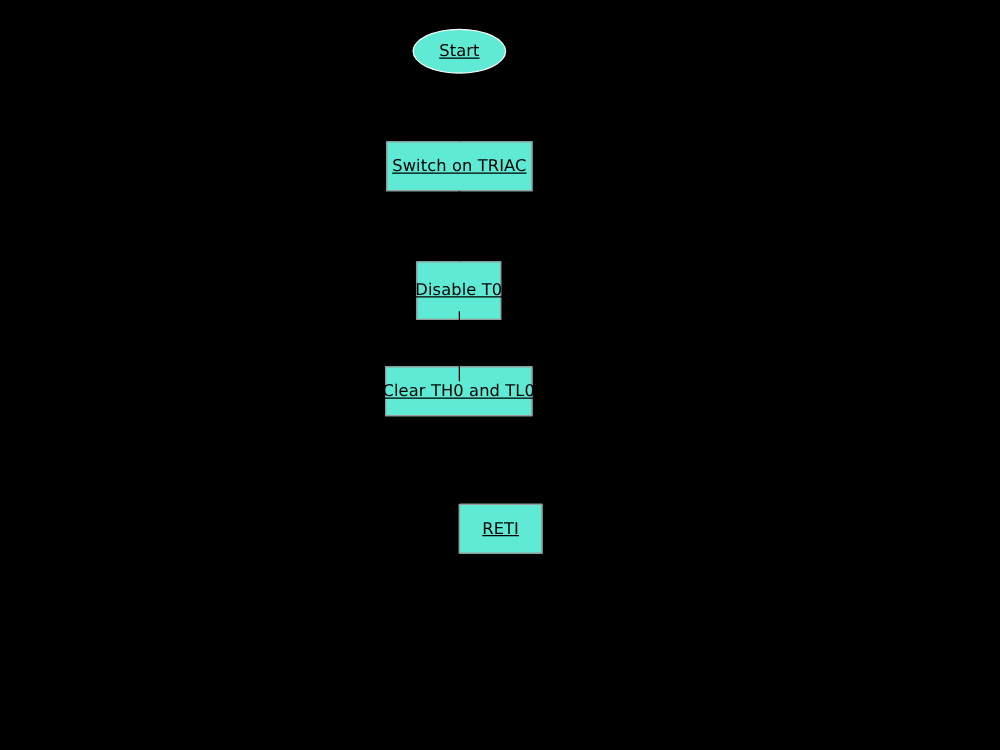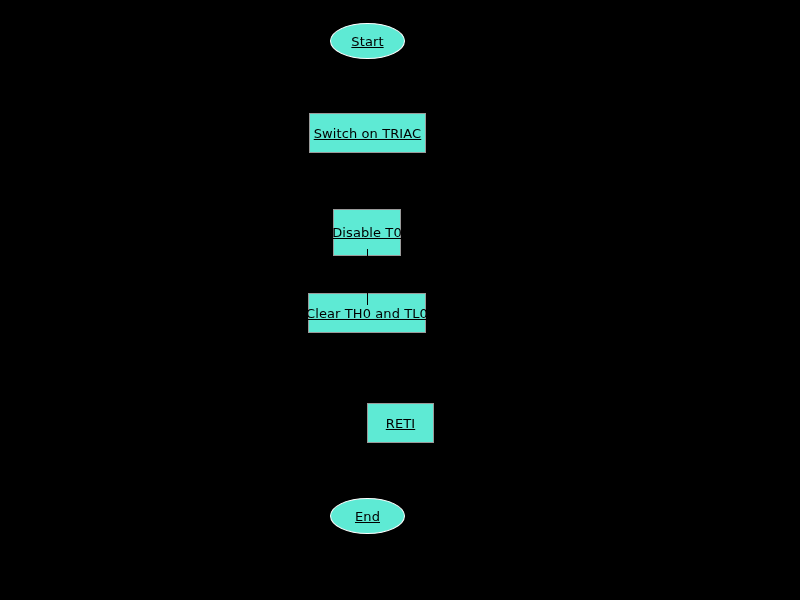--- a/index.html
+++ b/index.html
@@ -69,23 +69,20 @@
   </div>
 
   <div class="node process" style="left:308px; top:293px; width:118px; height:40px;">
     <span class="node-label">Clear TH0 and TL0</span>
   </div>
 
   <div class="node process" style="left:334px; top:403px; width:67px; height:40px;margin-left:33px;">
     <span class="node-label">RETI</span>
   </div>
 
-  <div class="node terminator" style="left:330px; top:498px; width:75px; height:36px;">
-    <span class="node-label">End</span>
-  </div>
 
   <div class="connector" style="left:367px; top:59px; width:1px; height:54px;"></div>
   <div class="connector" style="left:367px; top:153px; width:1px; height:56px;"></div>
   <div class="connector" style="left:367px; top:249px; width:1px; height:56px;"></div>
   <div class="connector" style="left:367px; top:345px; width:1px; height:58px;"></div>
   <div class="connector" style="left:367px; top:443px; width:1px; height:55px;"></div>
 
 </div>
 
 </body></html>

